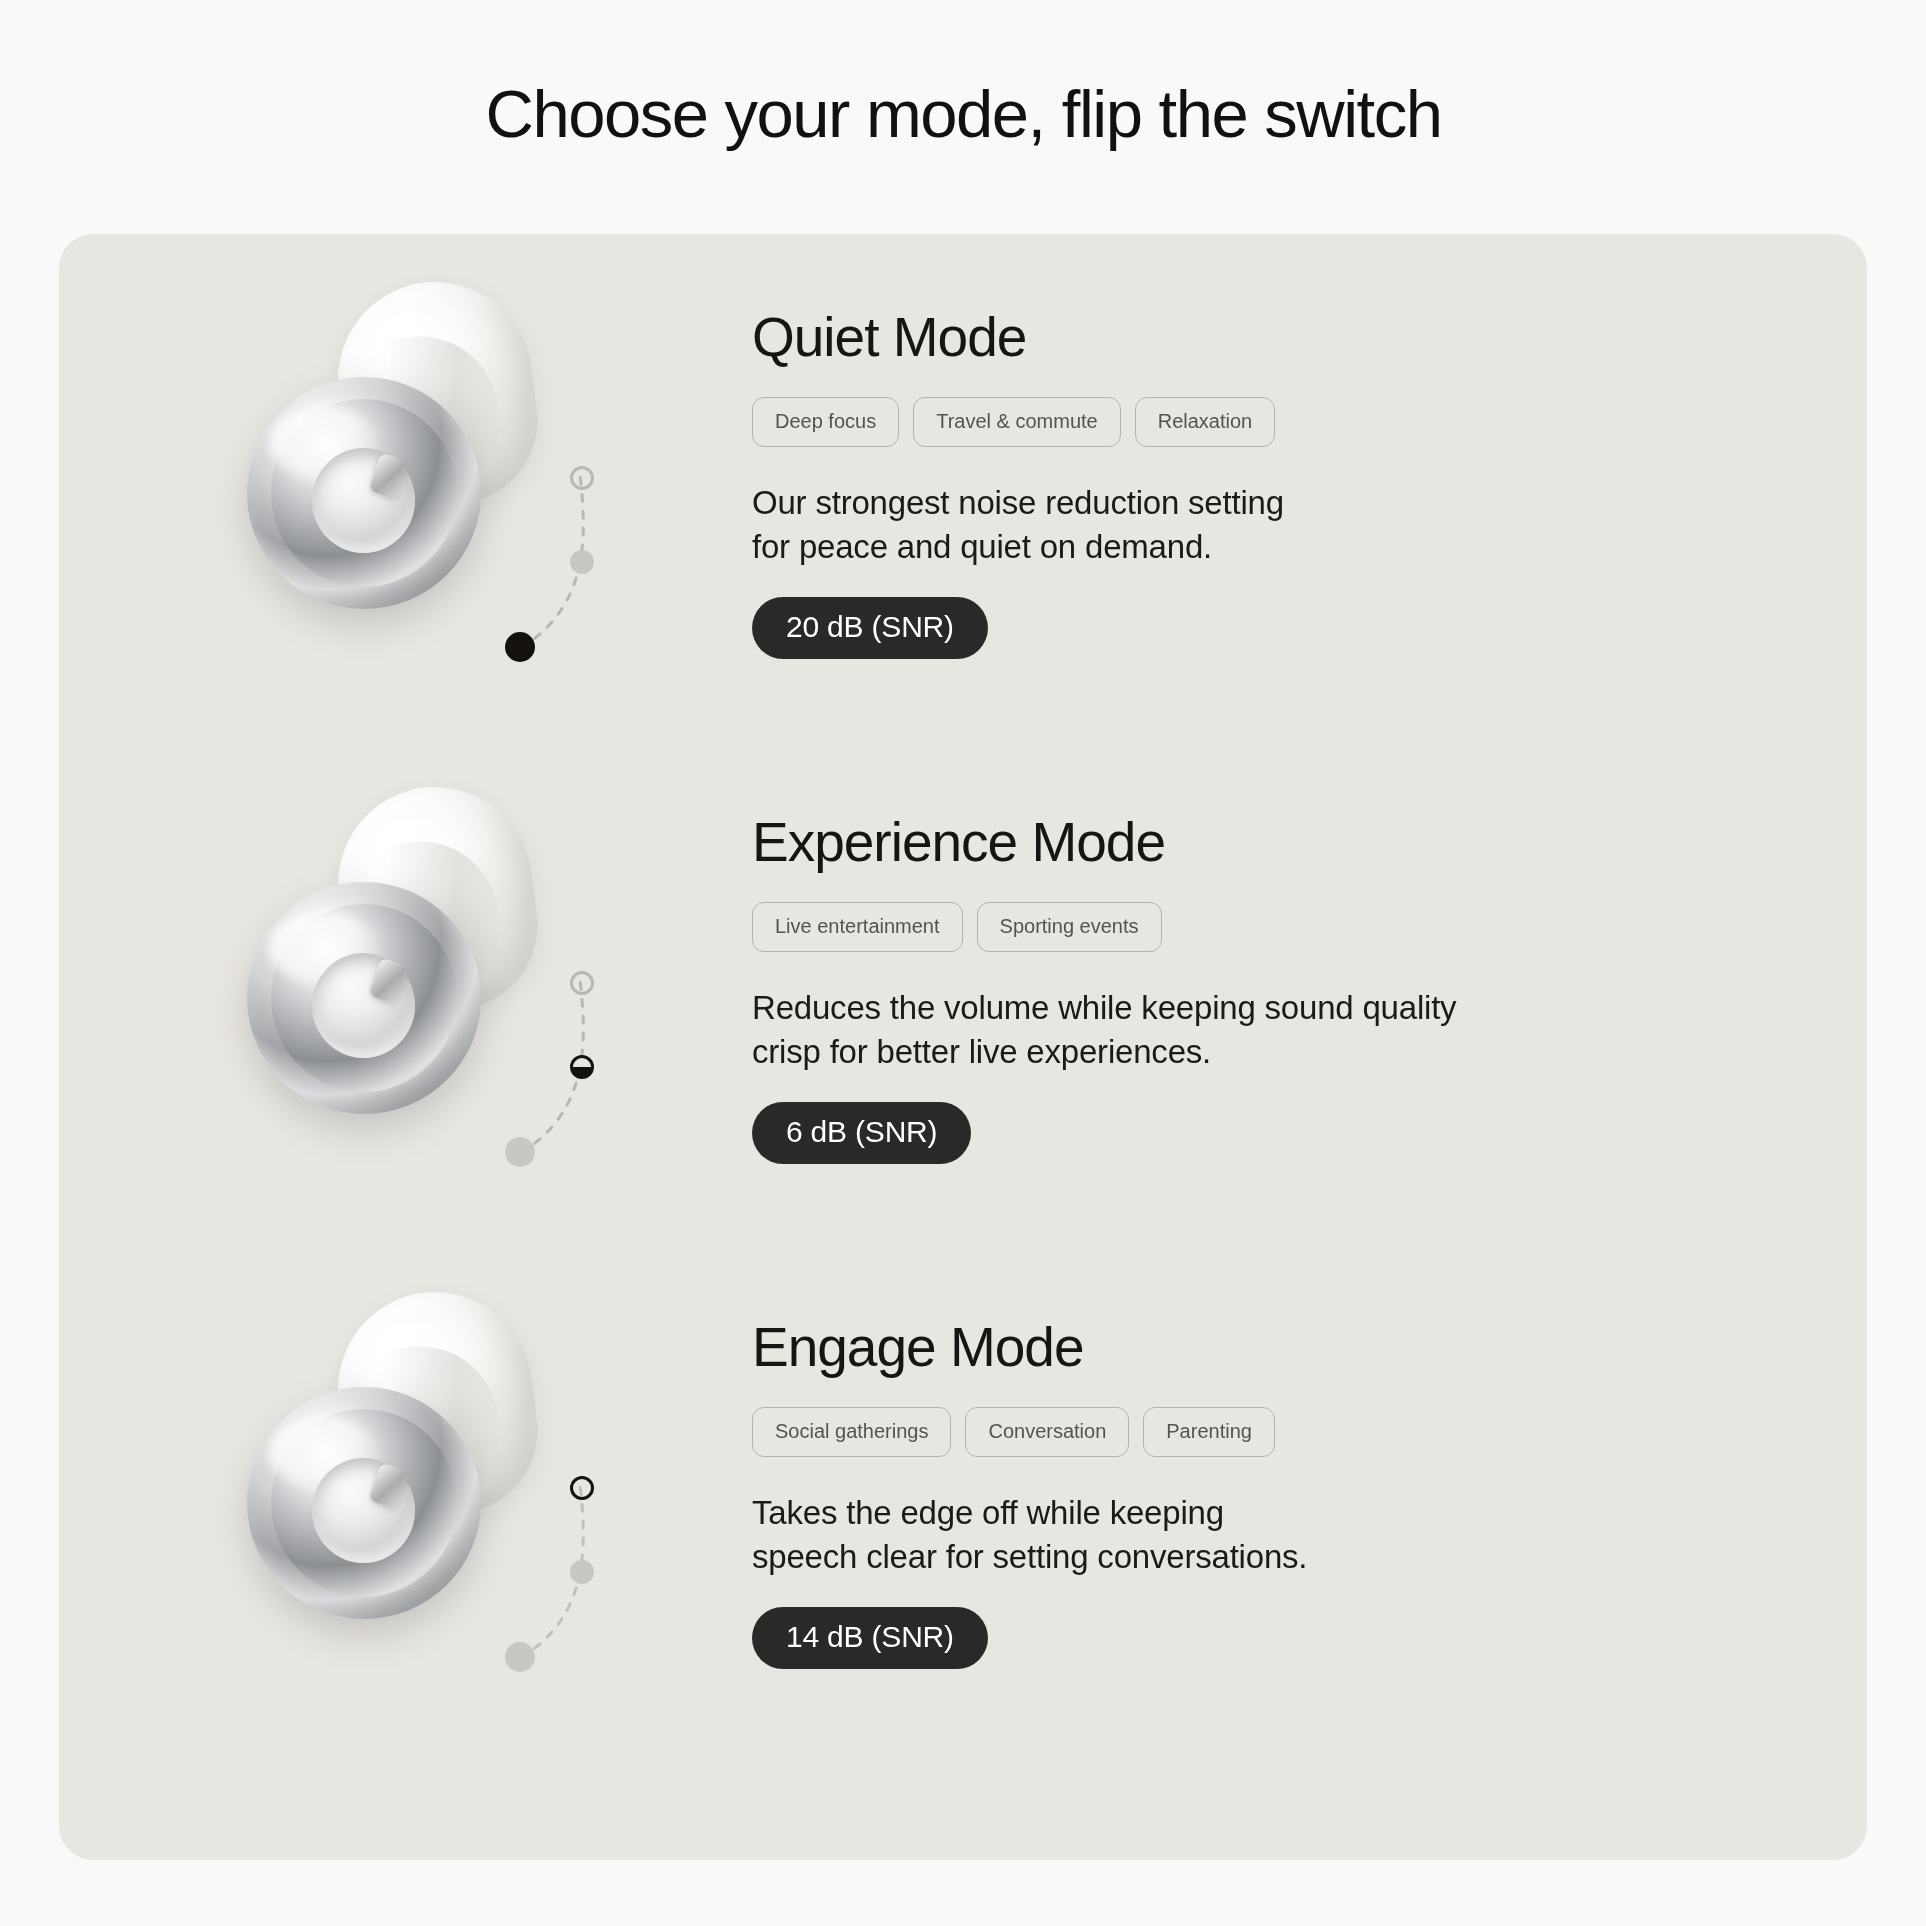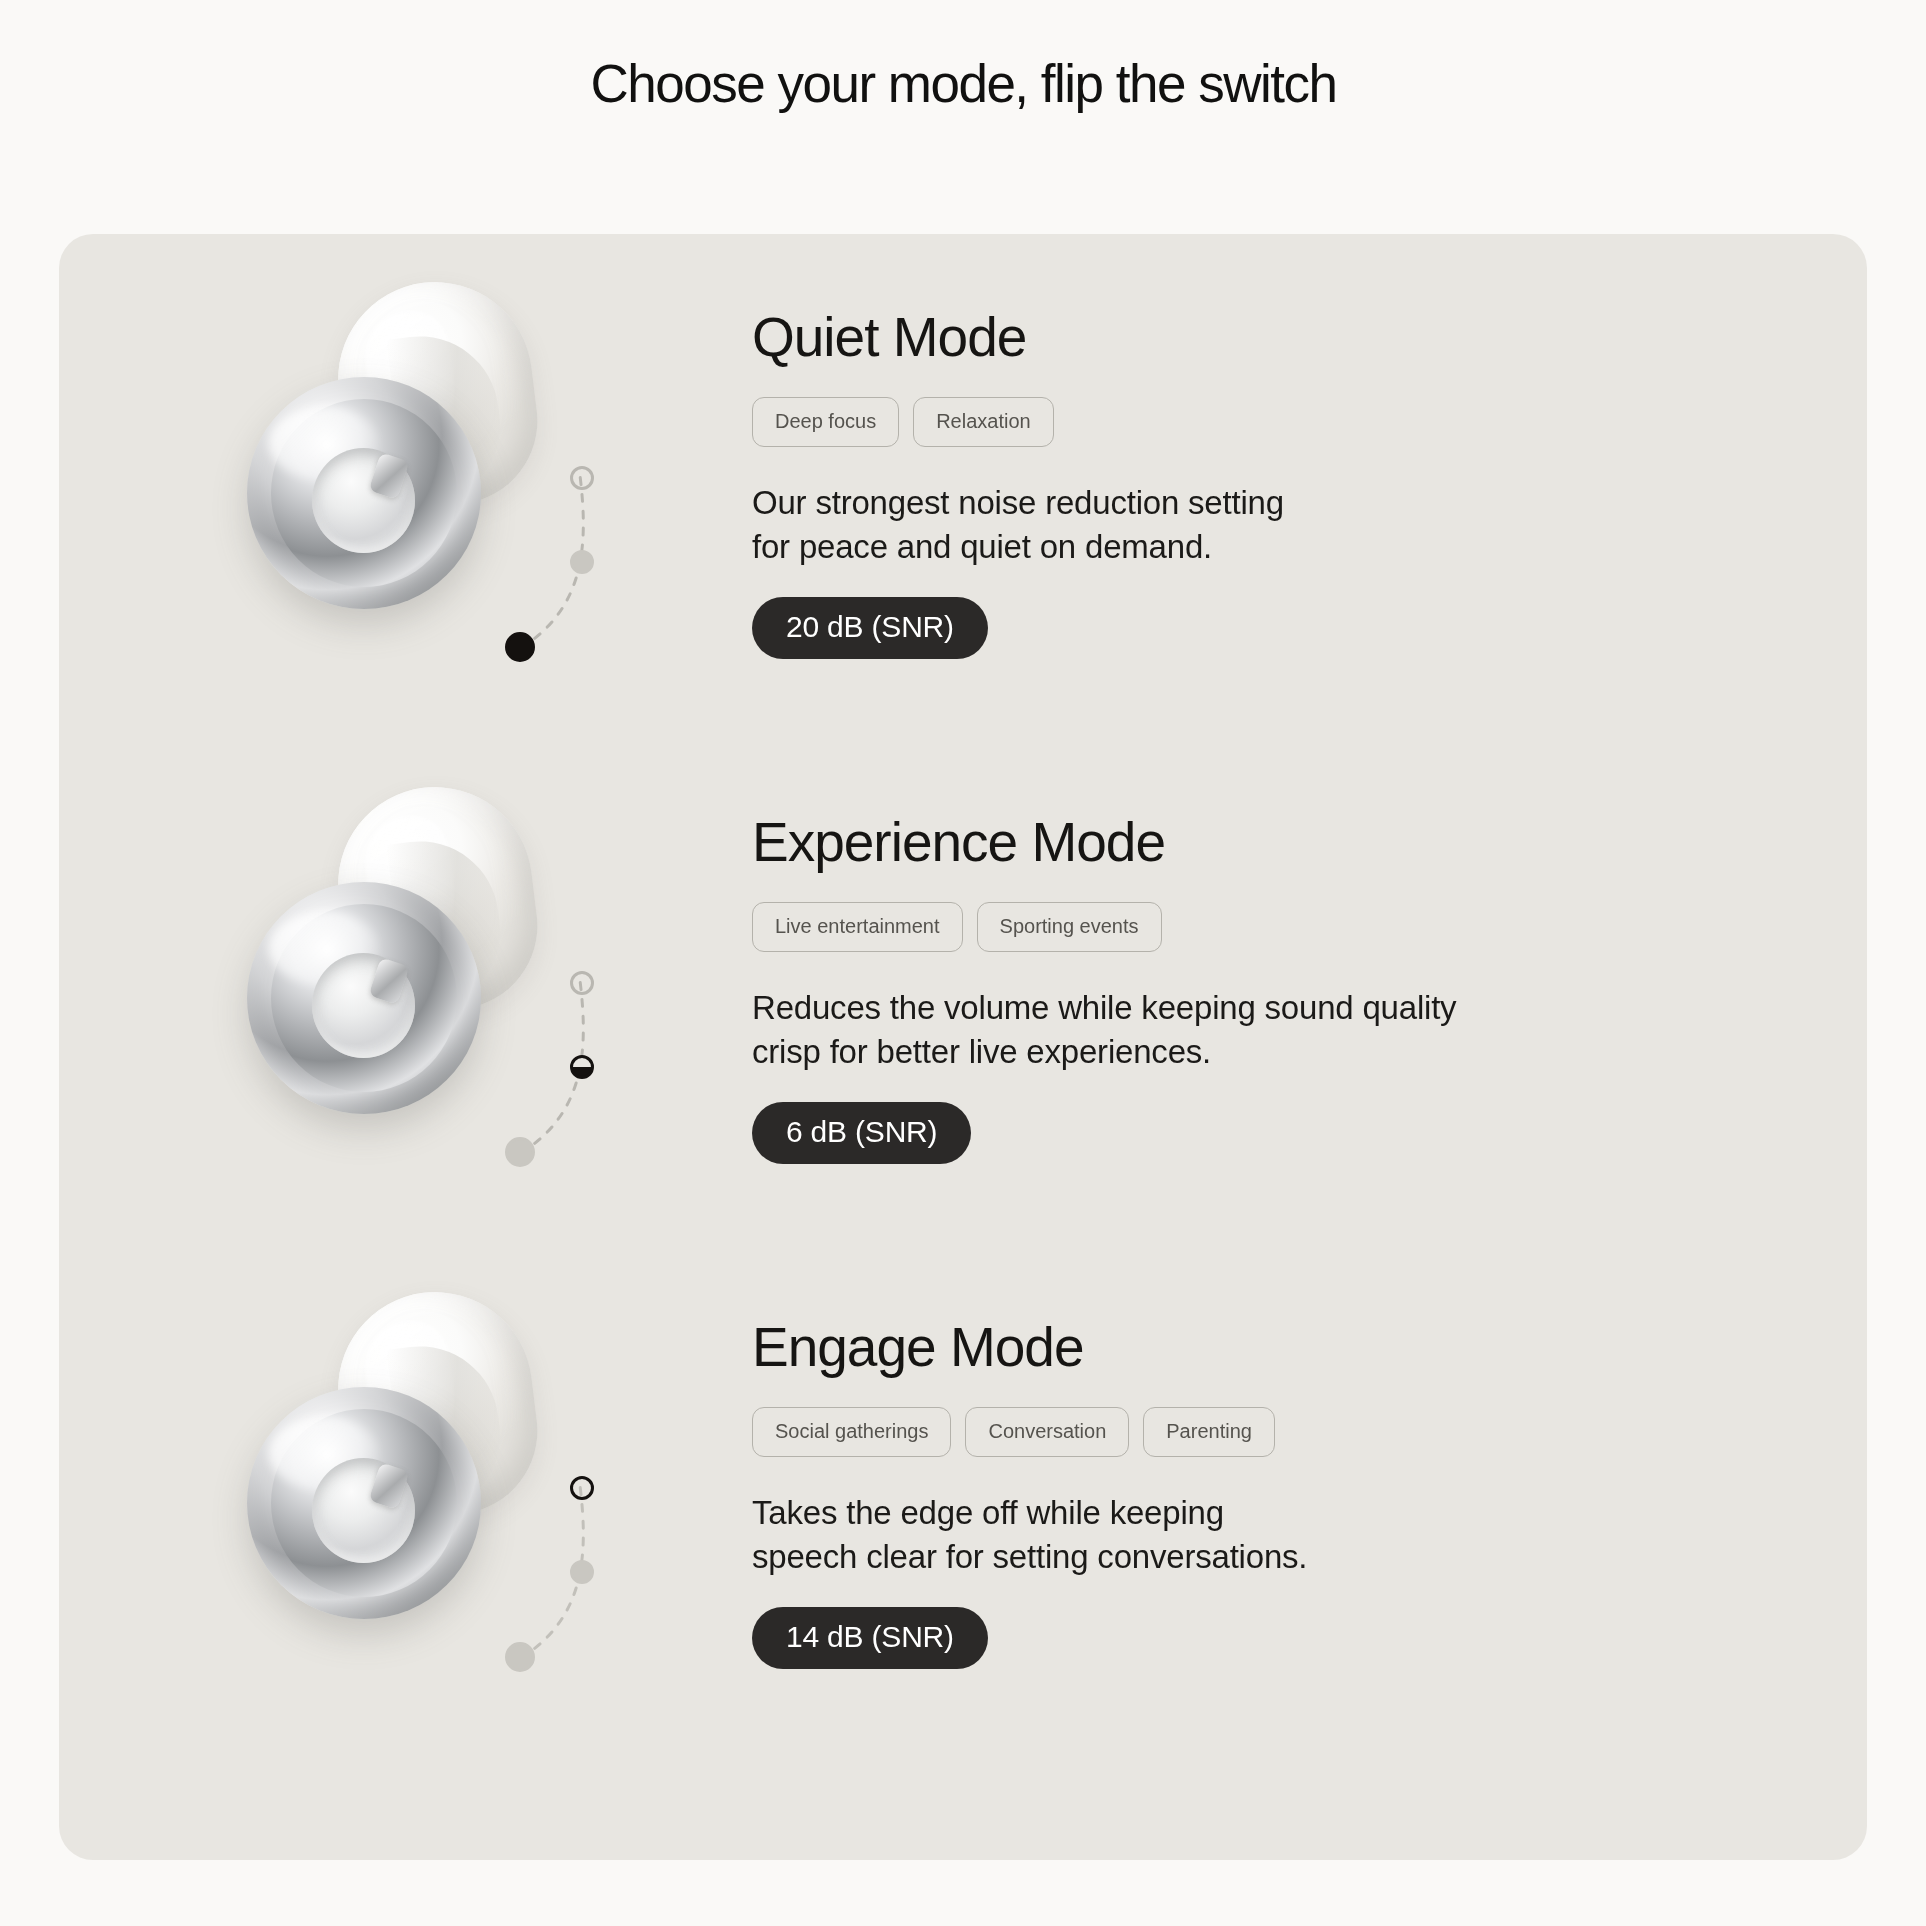--- a/index.html
+++ b/index.html
@@ -7,23 +7,23 @@
   body {
     background:#faf9f7;
     font-family:"Liberation Sans", sans-serif;
     -webkit-font-smoothing:antialiased;
   }
   .page { position:relative; width:1927px; height:1927px; }
 
   
   .page-title{
     position:absolute;
-    top:55px; left:0; width:100%;
+    top:77px; left:0; width:100%;
     text-align:center;
-    font-size:53px;
+    font-size:67px;
     font-weight:500;
     letter-spacing:-1.5px;
     color:#111110;
     line-height:1.1;
   }
 
   
   .card{
     position:absolute;
     left:59px; top:234px;
@@ -240,20 +240,21 @@
             <span class="dot d-top hollow"></span>
             <span class="dot d-mid muted"></span>
             <span class="dot d-bot filled"></span>
           </div>
         </div>
 
         <div class="content">
           <div class="mode-title">Quiet Mode</div>
           <div class="chips">
             <span class="chip">Deep focus</span>
+            <span class="chip">Travel &amp; commute</span>
             <span class="chip">Relaxation</span>
           </div>
           <div class="desc">Our strongest noise reduction setting
 for peace and quiet on demand.</div>
           <span class="badge">20 dB (SNR)</span>
         </div>
       </div>
 
       <div class="mode-row">
         <div class="bud-wrap">

